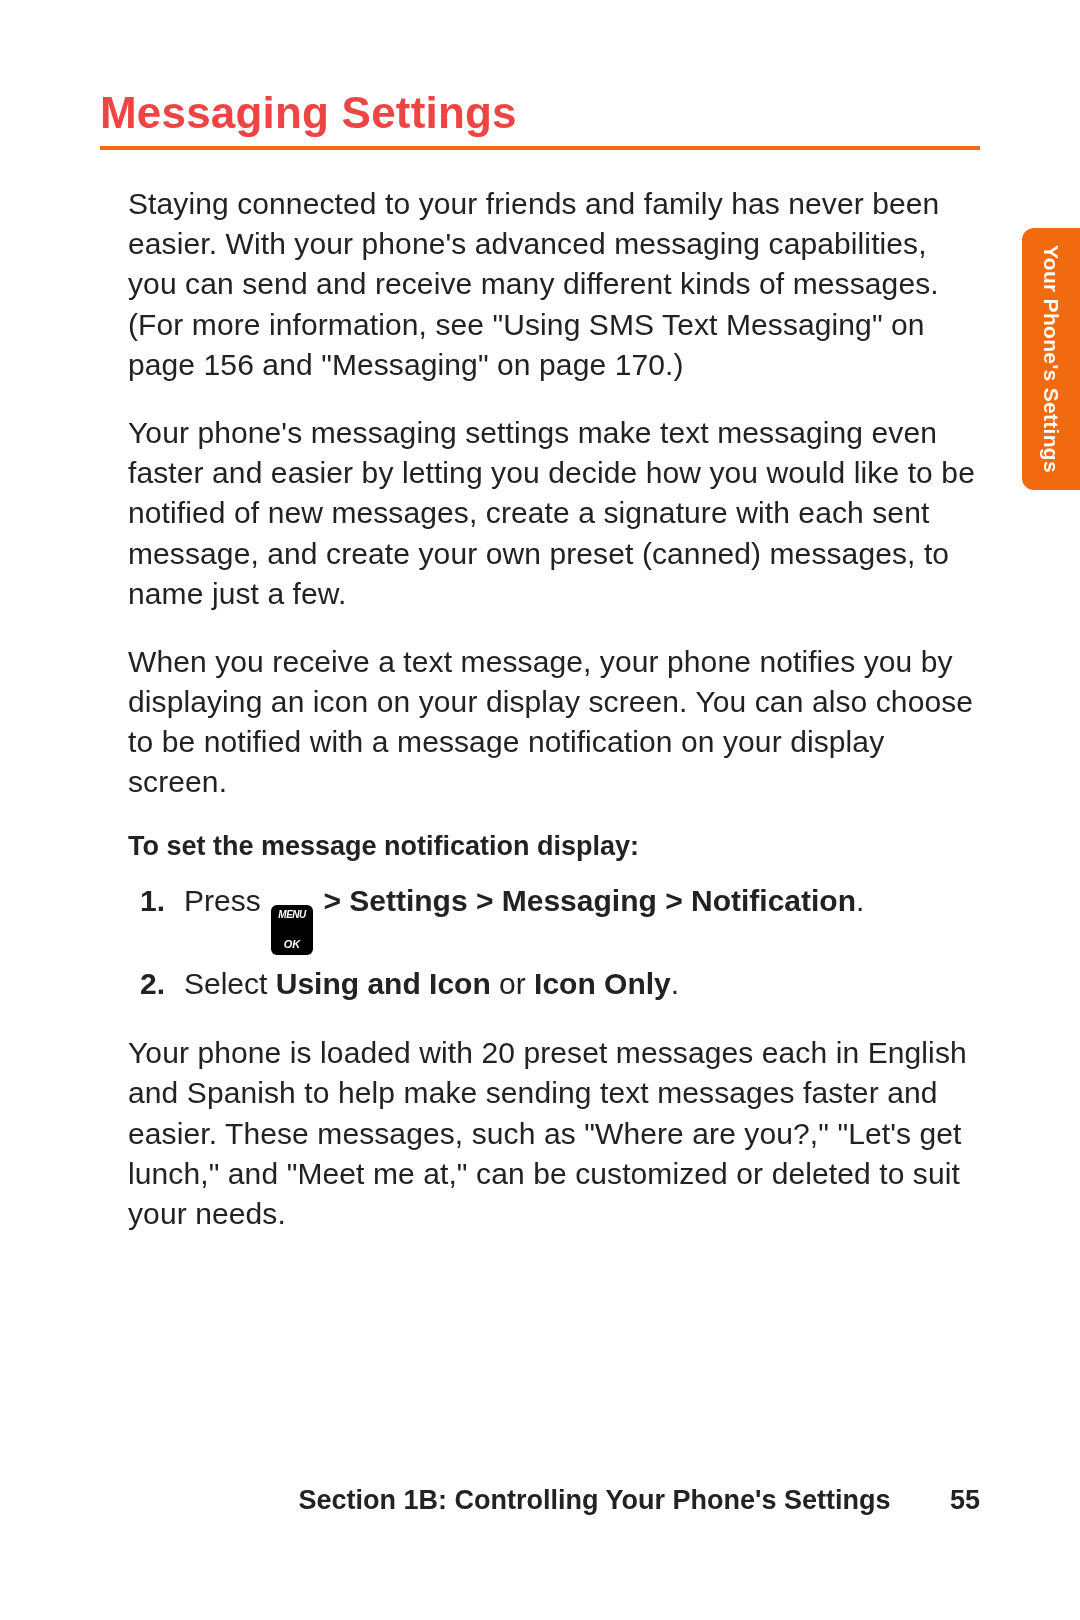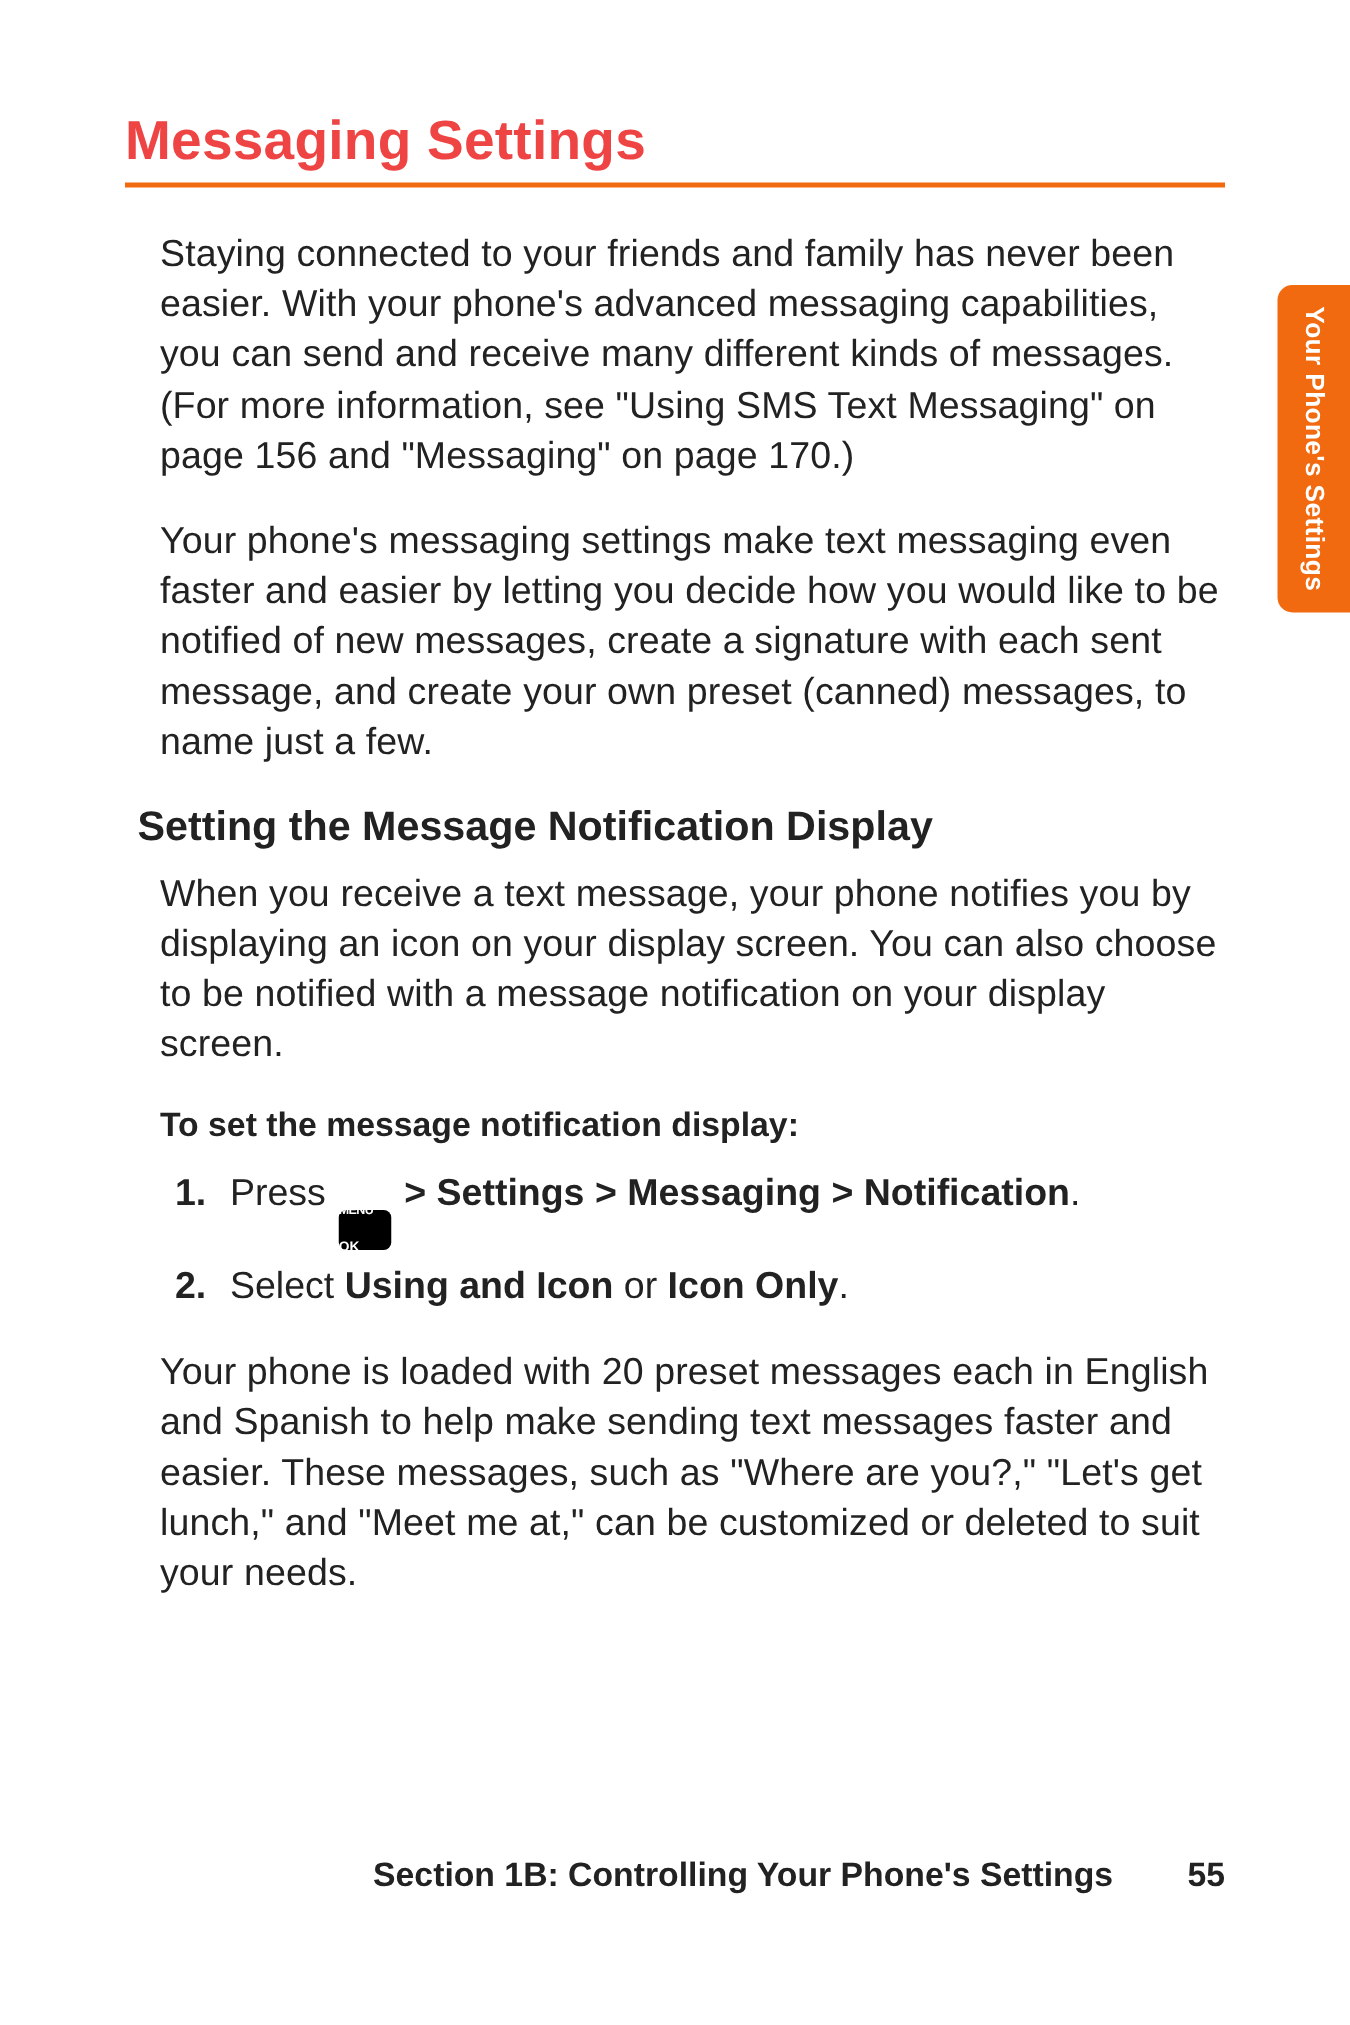--- a/index.html
+++ b/index.html
@@ -50,31 +50,32 @@
       margin-bottom: 6px;
     }
     ol.steps li .num {
       position: absolute;
       left: -44px;
       font-weight: 700;
     }
     .menu-ok-icon {
       display: inline-flex;
       flex-direction: column;
-      align-items: flex-start;
+      align-items: center;
       justify-content: center;
       width: 42px;
-      height: 32px;
+      height: 50px;
       background: #000;
       border-radius: 6px;
       color: #fff;
       vertical-align: -7px;
       margin: 0 2px;
       font-family: Arial, sans-serif;
       line-height: 1;
+      font-style: italic;
     }
     .menu-ok-icon .t1 { font-size: 10px; font-weight: 700; letter-spacing: -0.5px; }
     .menu-ok-icon .t2 { font-size: 11px; font-weight: 700; margin-top: 19px; }
     .b { font-weight: 700; }
     .side-tab {
       position: absolute;
       right: 0;
       top: 228px;
       width: 58px;
       height: 262px;
@@ -110,21 +111,20 @@
 </div>
 
 <div class="page">
 
   <h1 class="title">Messaging Settings</h1>
 
   <p class="body-text">Staying connected to your friends and family has never been easier. With your phone's advanced messaging capabilities, you can send and receive many different kinds of messages. (For more information, see "Using SMS Text Messaging" on page 156 and "Messaging" on page 170.)</p>
 
   <p class="body-text">Your phone's messaging settings make text messaging even faster and easier by letting you decide how you would like to be notified of new messages, create a signature with each sent message, and create your own preset (canned) messages, to name just a few.</p>
 
-  <h2 class="subhead">Setting the Message Notification Display</h2>
 
   <p class="body-text">When you receive a text message, your phone notifies you by displaying an icon on your display screen. You can also choose to be notified with a message notification on your display screen.</p>
 
   <h3 class="step-head">To set the message notification display:</h3>
 
   <ol class="steps">
     <li>
       <span class="num">1.</span>
       <span>Press </span>
       <span class="menu-ok-icon">

